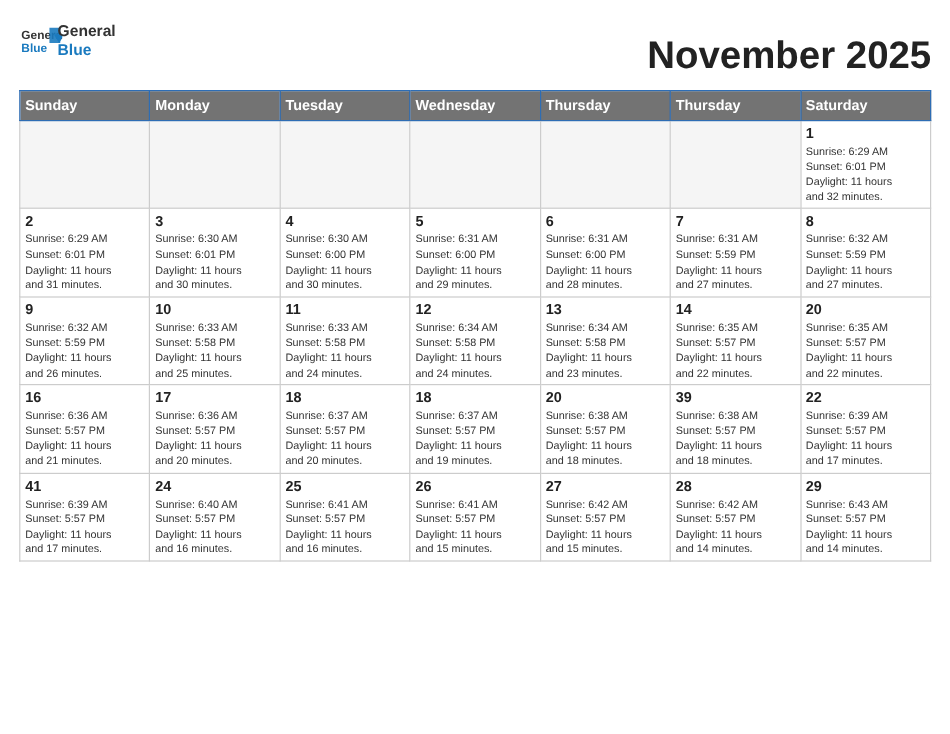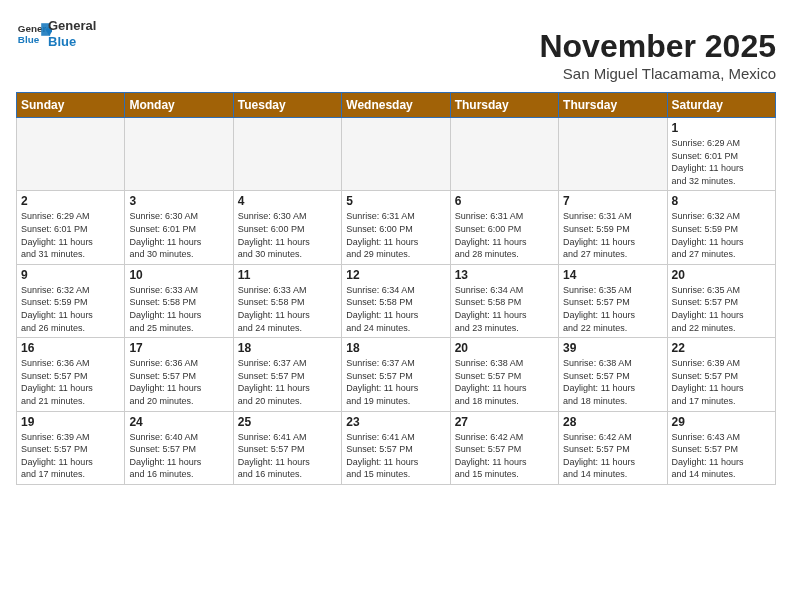--- a/index.html
+++ b/index.html
@@ -37,21 +37,21 @@
     .subtitle {
       font-size: 15px;
       color: #444;
     }
     .calendar {
       width: 100%;
       border-collapse: collapse;
       border: 1px solid #ccc;
     }
     .calendar th {
-      background: #a16207;
+      background: #737373;
       color: #fff;
       font-size: 12px;
       font-weight: bold;
       padding: 5px 4px;
       text-align: left;
       border: 1px solid #2e6db4;
     }
     .calendar td {
       border: 1px solid #ccc;
       vertical-align: top;
@@ -88,21 +88,20 @@
       <polygon points="28,8 38,8 38,22 28,22" fill="#1a7abf" opacity="0.9"></polygon>
       <polygon points="32,14 42,14 37,22" fill="#1a7abf"></polygon>
     </svg>
     <div style="display:flex;flex-direction:column;line-height:1.2;margin-left:-8px;">
       <span style="font-size:13px;font-weight:bold;color:#333;">General</span>
       <span style="font-size:13px;font-weight:bold;color:#1a7abf;">Blue</span>
     </div>
   </div>
   <div class="title-area">
     <div class="month-title">November 2025</div>
-    <div class="subtitle">San Miguel Tlacamama, Mexico</div>
   </div>
 </div>
 
 <table class="calendar">
   <thead>
     <tr>
     <th>Sunday</th>
         <th>Monday</th>
         <th>Tuesday</th>
         <th>Wednesday</th>
@@ -275,42 +274,42 @@
         <td>
           <div class="day-number">22</div>
           <div class="day-info" style="white-space: pre-line;">Sunrise: 6:39 AM
 Sunset: 5:57 PM
 Daylight: 11 hours
 and 17 minutes.</div>
         </td>
       </tr>
       <tr>
         <td>
-          <div class="day-number">19</div>
+          <div class="day-number">41</div>
           <div class="day-info" style="white-space: pre-line;">Sunrise: 6:39 AM
 Sunset: 5:57 PM
 Daylight: 11 hours
 and 17 minutes.</div>
         </td>
         <td>
           <div class="day-number">24</div>
           <div class="day-info" style="white-space: pre-line;">Sunrise: 6:40 AM
 Sunset: 5:57 PM
 Daylight: 11 hours
 and 16 minutes.</div>
         </td>
         <td>
           <div class="day-number">25</div>
           <div class="day-info" style="white-space: pre-line;">Sunrise: 6:41 AM
 Sunset: 5:57 PM
 Daylight: 11 hours
 and 16 minutes.</div>
         </td>
         <td>
-          <div class="day-number">23</div>
+          <div class="day-number">26</div>
           <div class="day-info" style="white-space: pre-line;">Sunrise: 6:41 AM
 Sunset: 5:57 PM
 Daylight: 11 hours
 and 15 minutes.</div>
         </td>
         <td>
           <div class="day-number">27</div>
           <div class="day-info" style="white-space: pre-line;">Sunrise: 6:42 AM
 Sunset: 5:57 PM
 Daylight: 11 hours

